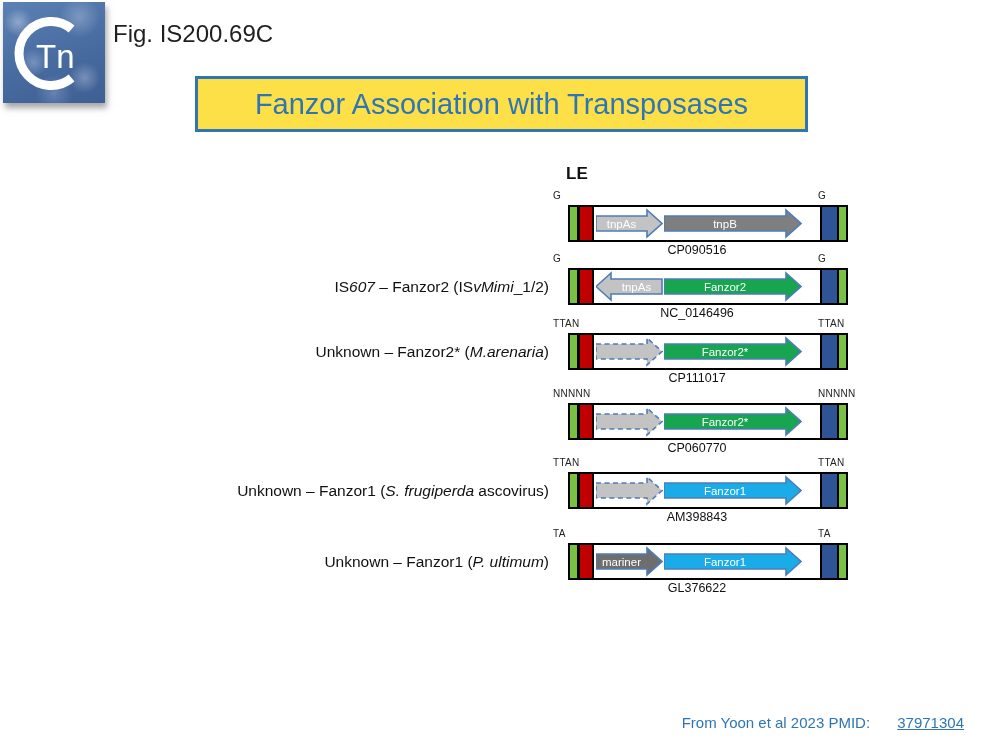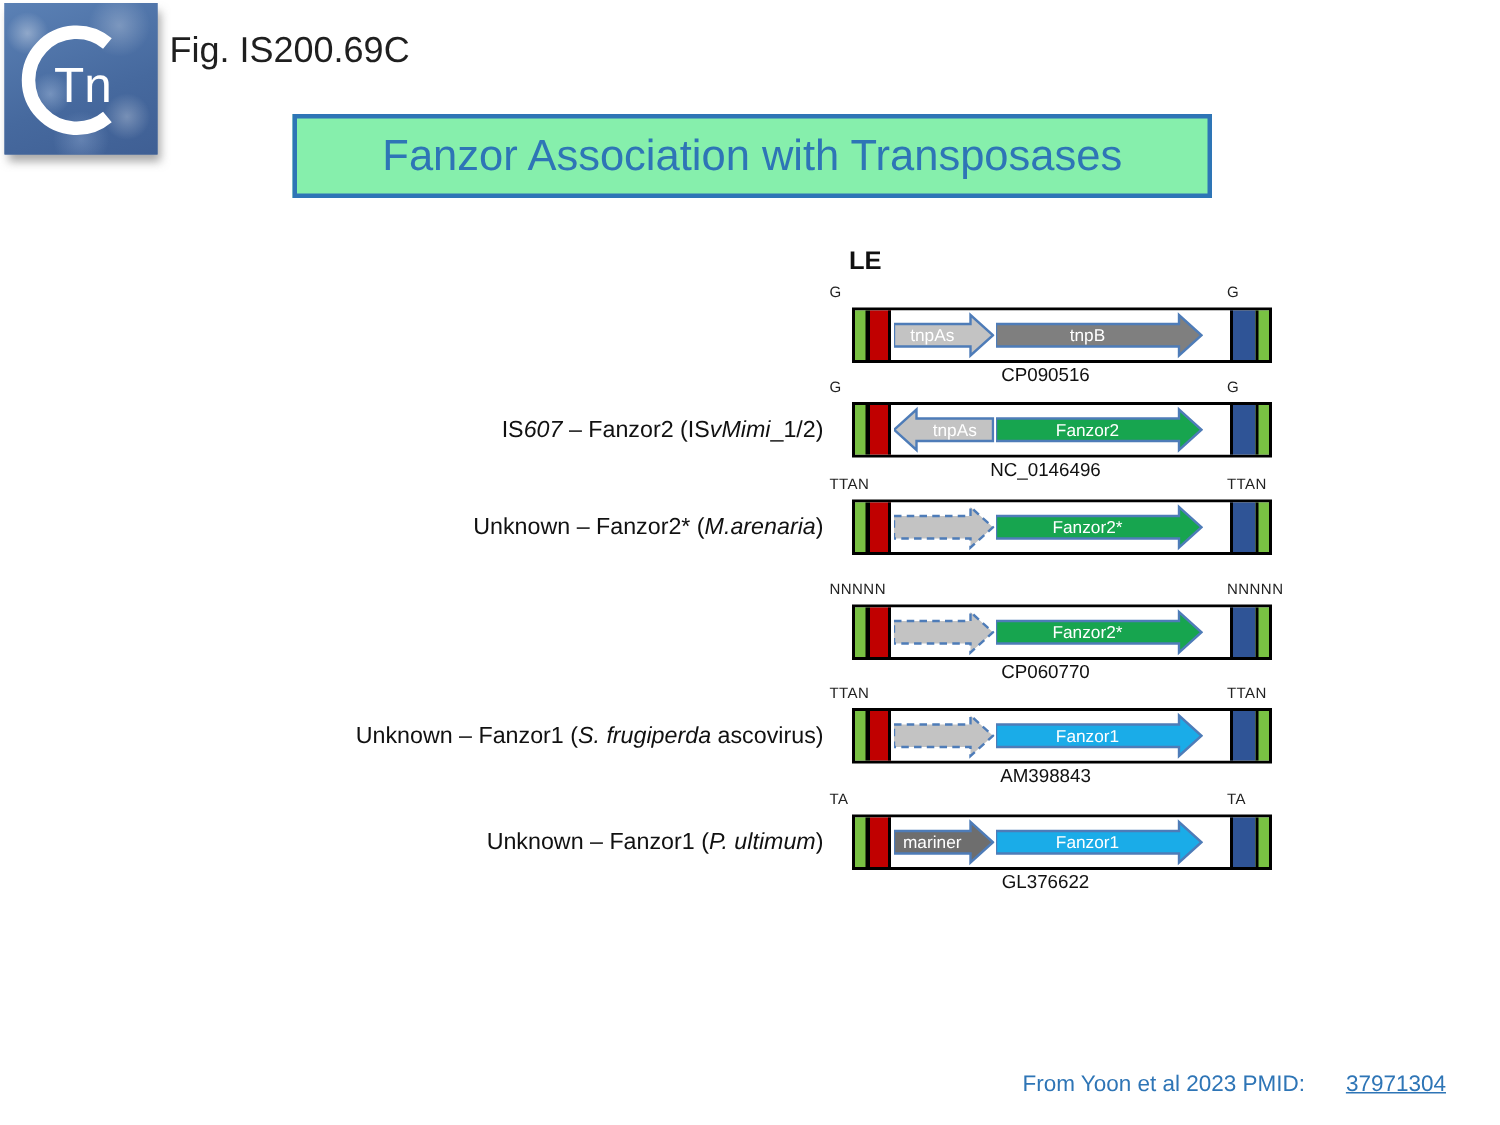--- a/index.html
+++ b/index.html
@@ -21,21 +21,21 @@
     box-shadow:2px 5px 6px rgba(95,95,95,.55);
   }
   .fig-label{
     position:absolute;left:113px;top:20px;
     font-size:24px;color:#1f1f1f;
   }
   .title-box{
     position:absolute;left:195px;top:76px;width:613px;height:56px;
     border:3px solid #2E75B6;box-sizing:border-box;
     display:flex;align-items:center;justify-content:center;
-    background:#86efac;
+    background:#fde047;
   }
   .title-box span{font-size:29px;color:#2E75B6;white-space:nowrap;}
   .terminus-label{position:absolute;font-size:17px;color:#111;}
   .row-label{
     position:absolute;left:0;width:549px;height:37px;line-height:37px;
     text-align:right;font-size:15.5px;color:#111;white-space:nowrap;
   }
   .flank{
     position:absolute;font-size:10px;color:#222;height:14px;line-height:14px;
     white-space:nowrap;letter-spacing:.3px;
@@ -128,20 +128,21 @@
             <polygon points="0,9 51,9 51,3 66,16.5 51,30 51,24 0,24" fill="#C3C3C3" stroke="#4E7CB8" stroke-width="1.6" stroke-dasharray="5,3.5"></polygon>
           </svg>
           <svg width="138" height="33" class="gene-arrow" style="left: 70px;">
             <polygon points="0,9 122,9 122,3 137,16.5 122,30 122,24 0,24" fill="#17A54F" stroke="#4E7CB8" stroke-width="1.6"></polygon>
             <text x="61" y="20.5" text-anchor="middle" font-size="11.5" fill="#ffffff">Fanzor2*</text>
           </svg>
         </div>
         <div class="endbox" style="width: 17px; background: rgb(47, 84, 150); border-left: 2px solid rgb(0, 0, 0);"></div>
         <div class="endbox" style="width: 9px; background: rgb(121, 193, 67); border-left: 2px solid rgb(0, 0, 0);"></div>
       </div>
+      <div class="accession" style="top: 371px;">CP111017</div>
       <div class="flank" style="left: 553px; top: 387px;">NNNNN</div>
       <div class="flank" style="left: 818px; top: 387px;">NNNNN</div>
       <div class="bar" style="top: 403px;">
         <div class="endbox" style="width: 10px; background: rgb(121, 193, 67); border-right: 3px solid rgb(0, 0, 0);"></div>
         <div class="endbox" style="width: 14px; background: rgb(192, 0, 0); border-right: 2px solid rgb(0, 0, 0);"></div>
         <div class="bar-middle">
           <svg width="67" height="33" class="gene-arrow" style="left: 2px;">
             <polygon points="0,9 51,9 51,3 66,16.5 51,30 51,24 0,24" fill="#C3C3C3" stroke="#4E7CB8" stroke-width="1.6" stroke-dasharray="5,3.5"></polygon>
           </svg>
           <svg width="138" height="33" class="gene-arrow" style="left: 70px;">

